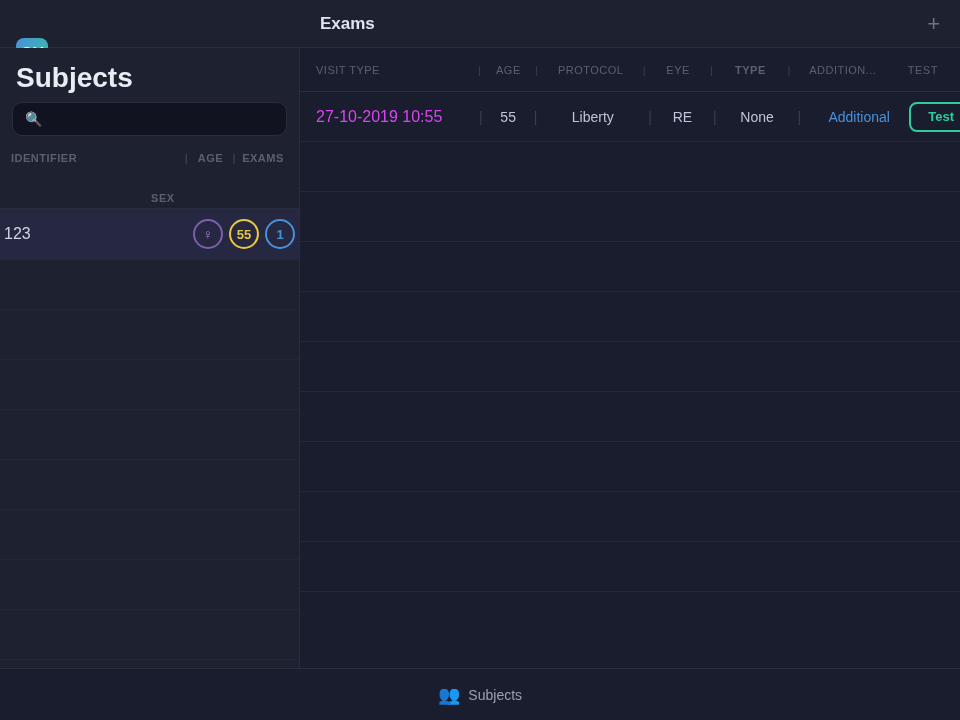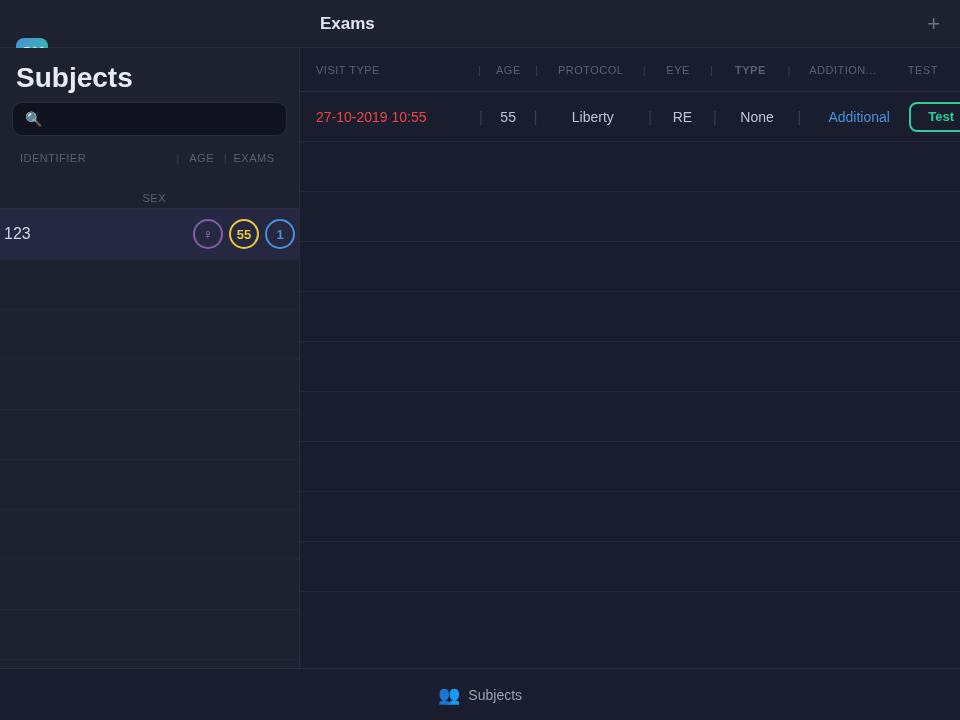--- a/index.html
+++ b/index.html
@@ -123,24 +123,24 @@
       background: none;
       border: none;
       outline: none;
       color: #9aa0b0;
       font-size: 14px;
       width: 100%;
     }
 
     .subjects-table-header {
       display: flex;
-      padding: 4px 20px;
+      padding: 4px 11px;
       font-size: 11px;
       color: #5a6070;
-      font-weight: 400;
+      font-weight: 700;
       letter-spacing: 0.5px;
       border-bottom: 1px solid #2a2d3e;
     }
 
     .col-identifier { flex: 1; }
     .col-sex { width: 40px; text-align: center; margin-top: 40px; }
     .col-age { width: 40px; text-align: center; }
     .col-exams { width: 50px; text-align: center; }
 
     .subject-row {
@@ -248,22 +248,22 @@
       display: flex;
       align-items: center;
       padding: 0 16px;
       height: 50px;
       border-bottom: 1px solid #242737;
       font-size: 14px;
     }
 
     .exam-visit-date {
       width: 155px;
-      color: #ef4444;
-      font-size: 14px;
+      color: #d946ef;
+      font-size: 16px;
     }
 
     .exam-sep {
       color: #3a3f50;
       margin: 0 8px;
     }
 
     .exam-age {
       width: 35px;
       text-align: center;

